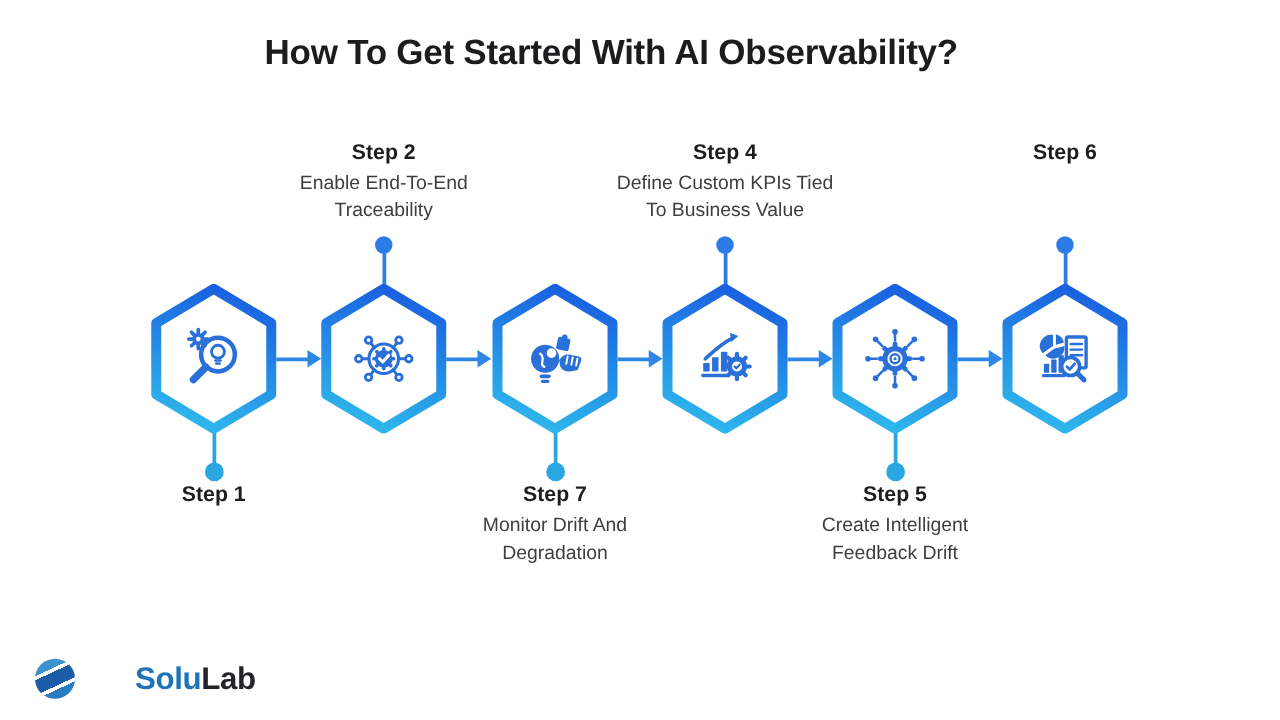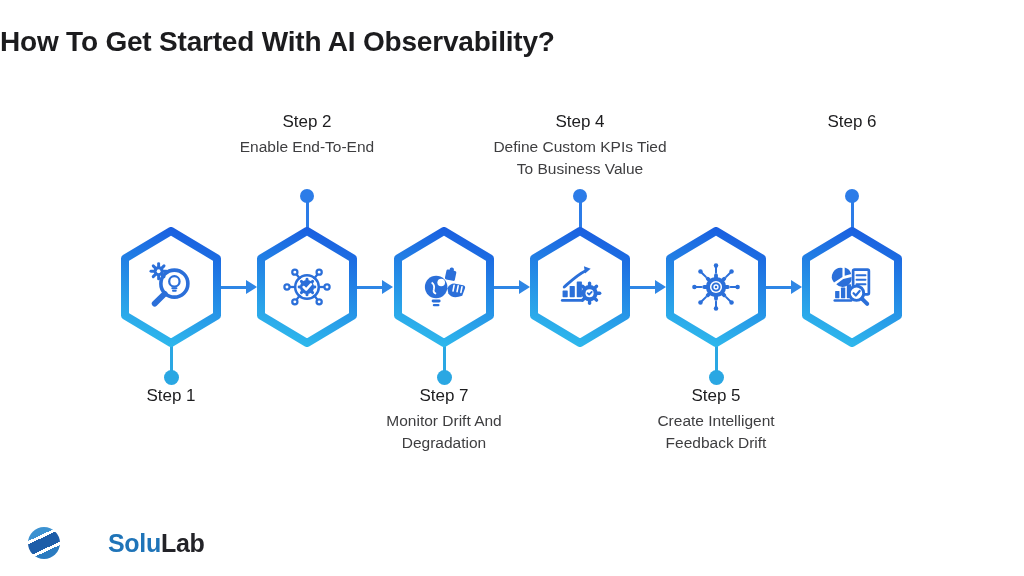--- a/index.html
+++ b/index.html
@@ -19,21 +19,21 @@
   html,body{width:1024px;height:576px;}
   body{
     position:relative;
     background:#ffffff;
     font-family:"Liberation Sans", sans-serif;
     overflow:hidden;
   }
   .title{
     position:absolute;
     top:26px;left:0;width:978px;
-    text-align:left;
+    text-align:center;
     font-size:28px;
     font-weight:800;
     letter-spacing:-0.2px;
     color:var(--title-color);
   }
   
   .hex{
     position:absolute;
     top:227px;
     width:102px;height:120px;
@@ -74,21 +74,21 @@
   
   .step-label{
     position:absolute;
     width:230px;
     text-align:center;
   }
   .step-label.above{top:112px;}
   .step-label.below{top:386px;}
   .step-label .step-name{
     font-size:17px;
-    font-weight:400;
+    font-weight:700;
     color:var(--step-label-color);
     margin-bottom:4px;
   }
   .step-label .desc{
     font-size:15.5px;
     line-height:22px;
     color:var(--desc-color);
   }
   
   .logo{
@@ -114,20 +114,21 @@
 
 <div class="title">How To Get Started With AI Observability?</div>
 
 <div class="step-label below" style="left:56px">
   <div class="step-name">Step 1</div>
 </div>
 <div class="step-label above" style="left:192px">
   <div class="step-name">Step 2</div>
   <div class="desc">
     <div>Enable End-To-End</div>
+    <div>Traceability</div>
   </div>
 </div>
 <div class="step-label below" style="left:329px">
   <div class="step-name">Step 7</div>
   <div class="desc">
     <div>Monitor Drift And</div>
     <div>Degradation</div>
   </div>
 </div>
 <div class="step-label above" style="left:465px">

